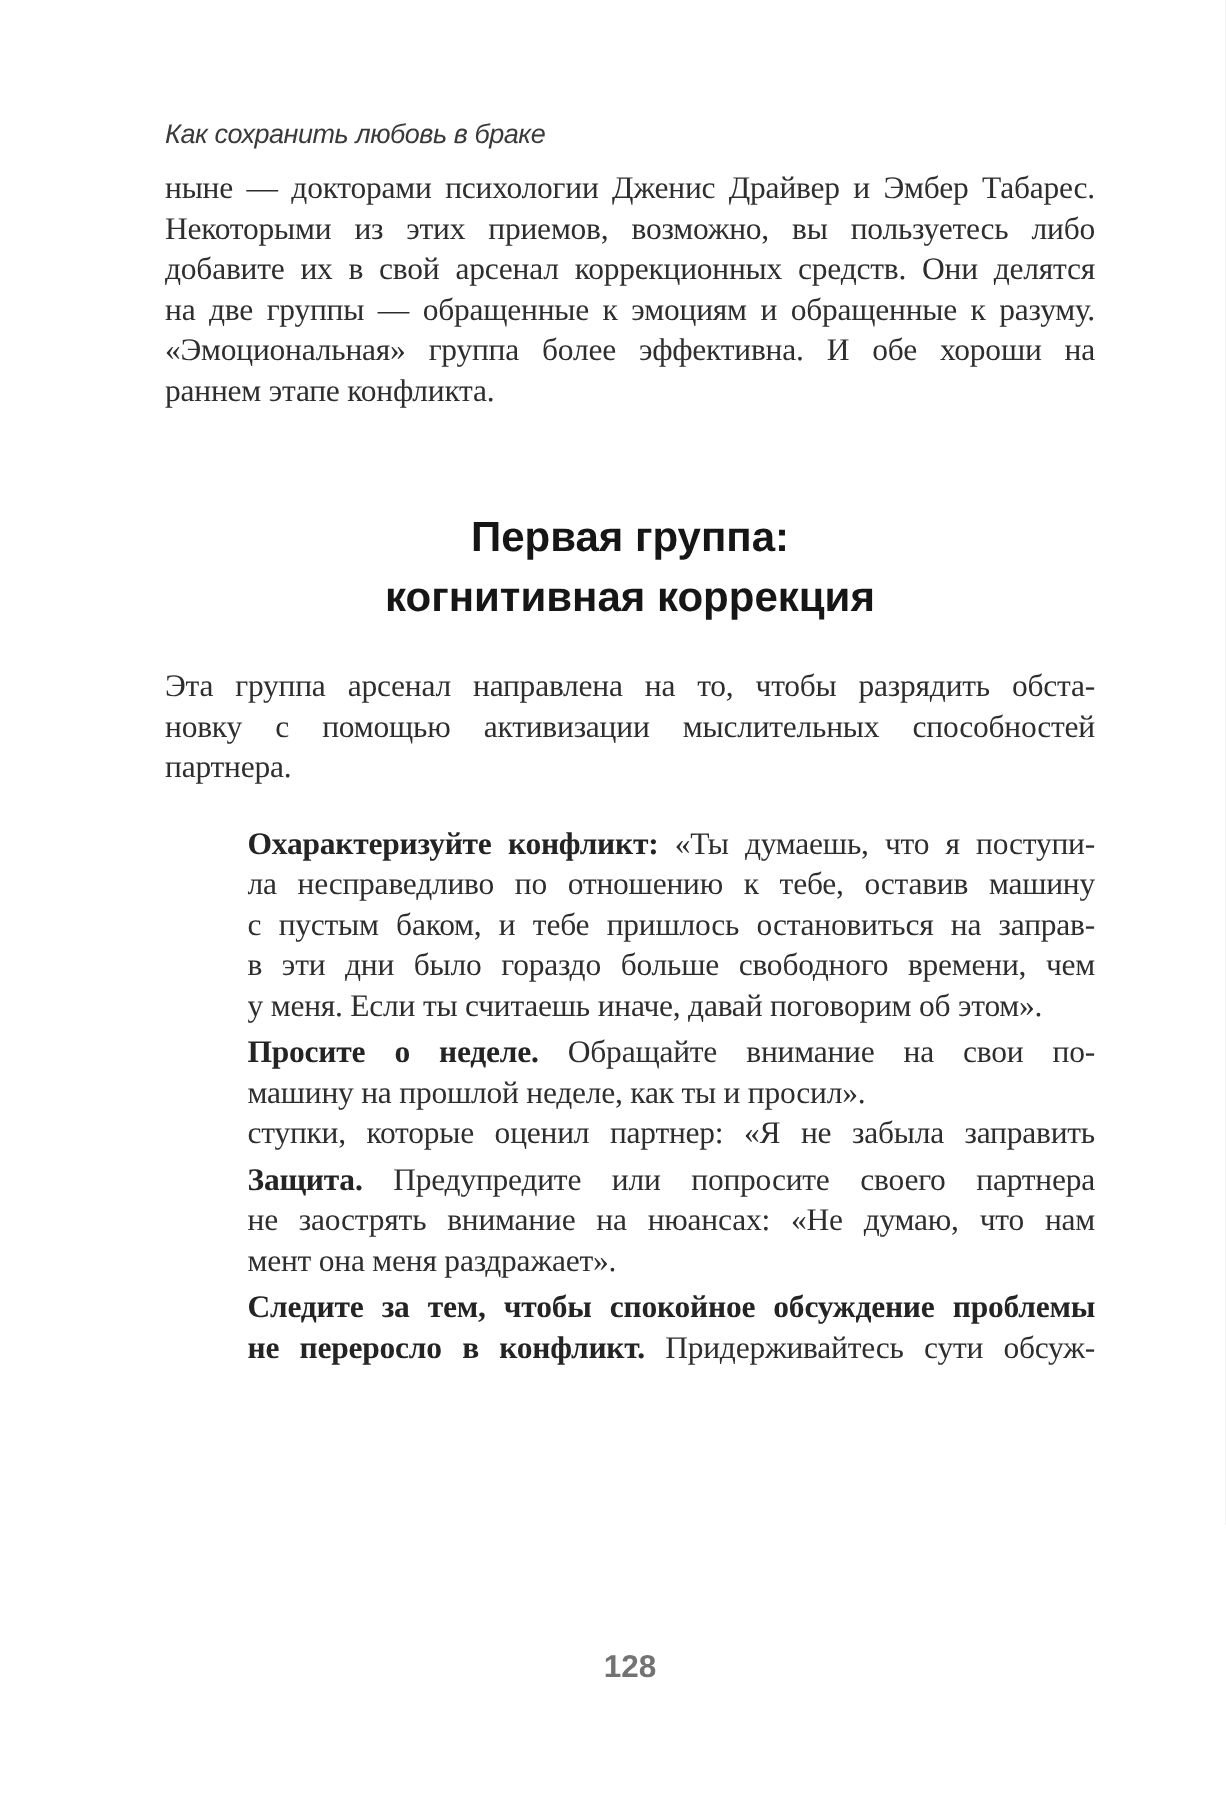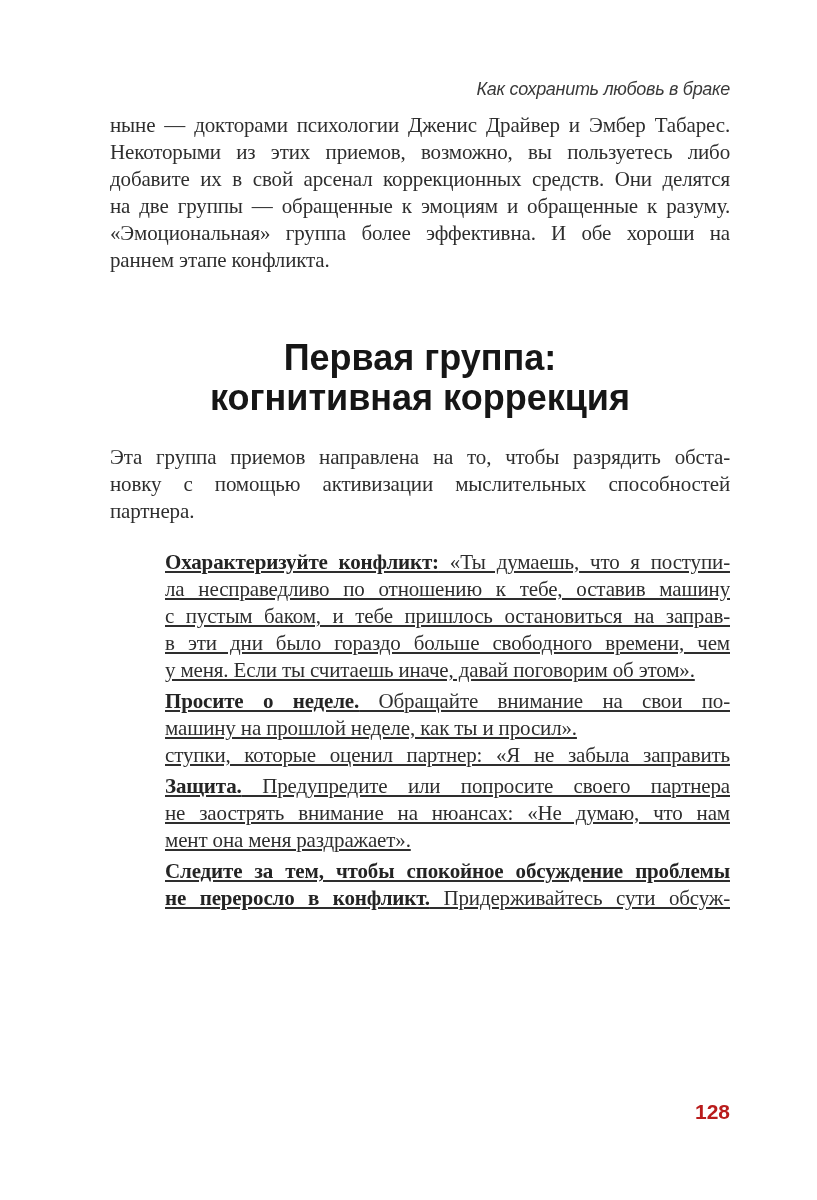--- a/index.html
+++ b/index.html
@@ -7,21 +7,21 @@
     position: relative;
     width: 817px;
     height: 1200px;
     margin: 0 auto;
     background: #ffffff;
     overflow: hidden;
   }
   .running-head {
     margin: 78px 0 0 110px;
     width: 620px;
-    text-align: right;
+    text-align: left;
     font-family: "Liberation Sans", sans-serif;
     font-style: italic;
     font-size: 18px;
     line-height: 22px;
     letter-spacing: -0.3px;
     color: #3a3a3a;
   }
   .paragraph {
     width: 620px;
     margin-left: 110px;
@@ -32,53 +32,52 @@
     color: #2e2e2e;
   }
   .intro-paragraph { margin-top: 12px; }
   .section-intro   { margin-top: 26px; }
   .heading {
     width: 620px;
     margin: 64px 0 1px 110px;
     text-align: center;
     font-family: "Liberation Sans", sans-serif;
     font-weight: bold;
-    font-size: 36px;
+    font-size: 28px;
     line-height: 40px;
     color: #161616;
   }
   .heading .hl { display: block; }
   .items {
     width: 565px;
     margin: 24px 0 16px 165px;
     font-family: "Liberation Serif", serif;
     font-size: 21px;
     line-height: 27px;
     letter-spacing: -0.15px;
     color: #2e2e2e;
-    text-decoration: underline;
   }
   .item { margin-bottom: 4px; }
   .line {
     text-align: justify;
     max-height: 27px;
     overflow: hidden;
   }
   .line.j { text-align-last: justify; }
   .b { font-weight: bold; color: #242424; }
   .page-number {
     position: absolute;
     top: 1100px;
     left: 110px;
     width: 620px;
-    text-align: right;
+    text-align: center;
     font-family: "Liberation Sans", sans-serif;
     font-weight: bold;
     font-size: 21px;
-    color: #b91c1c;
+    color: #737373;
   }
 </style>
 </head>
 <body>
 
 <div class="page">
 
   <div class="running-head">Как сохранить любовь в браке</div>
 
   <div class="paragraph intro-paragraph">
@@ -89,21 +88,21 @@
       <div class="line j"><span>«Эмоциональная» группа более эффективна. И обе хороши на</span></div>
       <div class="line"><span>раннем этапе конфликта.</span></div>
     </div>
 
   <h1 class="heading">
     <span class="hl">Первая группа:</span>
     <span class="hl">когнитивная коррекция</span>
   </h1>
 
   <div class="paragraph section-intro">
-      <div class="line j"><span>Эта группа приемов направлена на то, чтобы разрядить обста-</span></div>
+      <div class="line j"><span>Эта группа арсенал направлена на то, чтобы разрядить обста-</span></div>
       <div class="line j"><span>новку с помощью активизации мыслительных способностей</span></div>
       <div class="line"><span>партнера.</span></div>
     </div>
 
   <div class="items">
       <div class="item">
         <div class="line j"><span class="b">Охарактеризуйте конфликт:</span><span> «Ты думаешь, что я поступи-</span></div>
         <div class="line j"><span>ла несправедливо по отношению к тебе, оставив машину</span></div>
         <div class="line j"><span>с пустым баком, и тебе пришлось остановиться на заправ-</span></div>
         <div class="line j"><span>в эти дни было гораздо больше свободного времени, чем</span></div>

